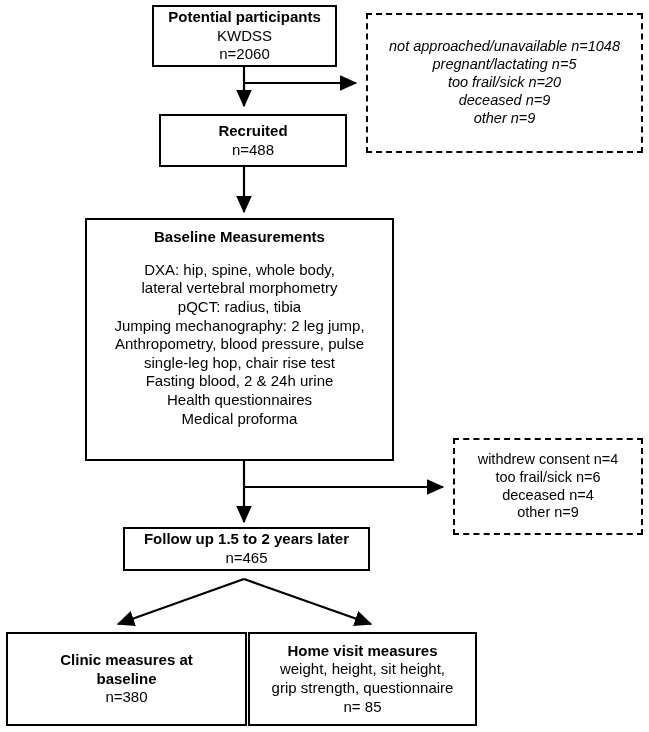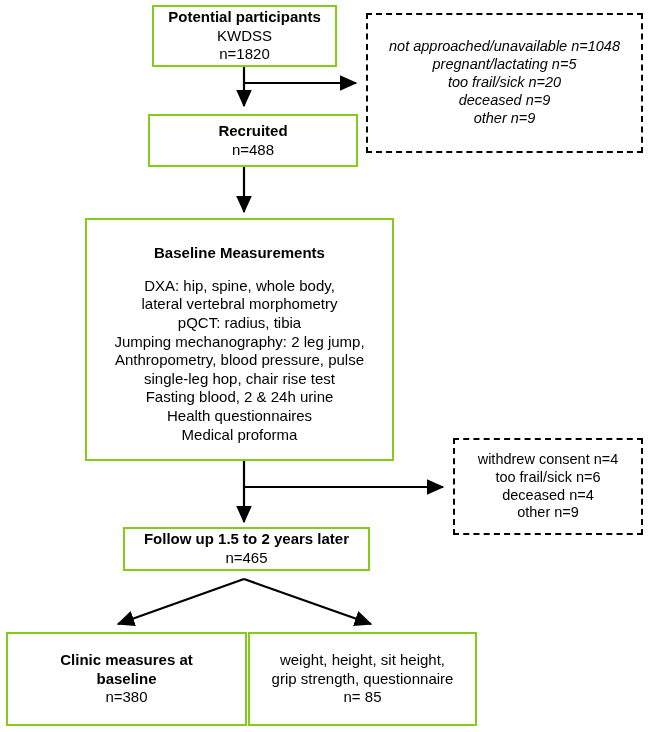--- a/index.html
+++ b/index.html
@@ -31,21 +31,21 @@
     box-sizing: border-box;
     background: #ffffff;
     display: flex;
     flex-direction: column;
     align-items: center;
     justify-content: center;
     text-align: center;
     line-height: 1.24;
   }
   .solid {
-    border: 2px solid #84cc16;
+    border: 2px solid #000000;
   }
   .dashed {
     border: 2px dashed #000000;
   }
   .ttl {
     font-weight: bold;
   }
   .ln {
     white-space: nowrap;
   }
@@ -90,37 +90,37 @@
     </g>
 
     <g>
       <line x1="244" y1="579" x2="371" y2="624" stroke="#000000" stroke-width="2.2" marker-end="url(#arrow)"></line>
     </g>
   </svg>
 
   <div class="node solid" style="left:152px; top:5px; width:185px; height:62px; font-size:15px;">
     <div class="ln ttl">Potential participants</div>
     <div class="ln">KWDSS</div>
-    <div class="ln">n=1820</div>
+    <div class="ln">n=2060</div>
   </div>
 
   <div class="node dashed" style="left:366px; top:13px; width:277px; height:140px; font-size:14.5px;font-style:italic;">
     <div class="ln">not approached/unavailable n=1048</div>
     <div class="ln">pregnant/lactating n=5</div>
     <div class="ln">too frail/sick n=20</div>
     <div class="ln">deceased n=9</div>
     <div class="ln">other n=9</div>
   </div>
 
-  <div class="node solid" style="left:148px; top:114px; width:210px; height:53px; font-size:15px;">
+  <div class="node solid" style="left:159px; top:114px; width:188px; height:53px; font-size:15px;">
     <div class="ln ttl">Recruited</div>
     <div class="ln">n=488</div>
   </div>
 
-  <div class="node solid" style="left:85px; top:218px; width:309px; height:243px; font-size:15px; justify-content:flex-start; padding-top:24px;">
+  <div class="node solid" style="left:85px; top:218px; width:309px; height:243px; font-size:15px; justify-content:flex-start; padding-top:8px;">
     <div class="ln ttl">Baseline Measurements</div>
     <div class="gap"></div>
     <div class="ln">DXA: hip, spine, whole body,</div>
     <div class="ln">lateral vertebral morphometry</div>
     <div class="ln">pQCT: radius, tibia</div>
     <div class="ln">Jumping mechanography: 2 leg jump,</div>
     <div class="ln">Anthropometry, blood pressure, pulse</div>
     <div class="ln">single-leg hop, chair rise test</div>
     <div class="ln">Fasting blood, 2 &amp; 24h urine</div>
     <div class="ln">Health questionnaires</div>
@@ -139,18 +139,19 @@
     <div class="ln">n=465</div>
   </div>
 
   <div class="node solid" style="left:6px; top:632px; width:241px; height:94px; font-size:15px;">
     <div class="ln ttl">Clinic measures at</div>
     <div class="ln ttl">baseline</div>
     <div class="ln">n=380</div>
   </div>
 
   <div class="node solid" style="left:248px; top:632px; width:229px; height:94px; font-size:15px;">
+    <div class="ln ttl">Home visit measures</div>
     <div class="ln">weight, height, sit height,</div>
     <div class="ln">grip strength, questionnaire</div>
     <div class="ln">n= 85</div>
   </div>
 
 </div>
 
 </body></html>

